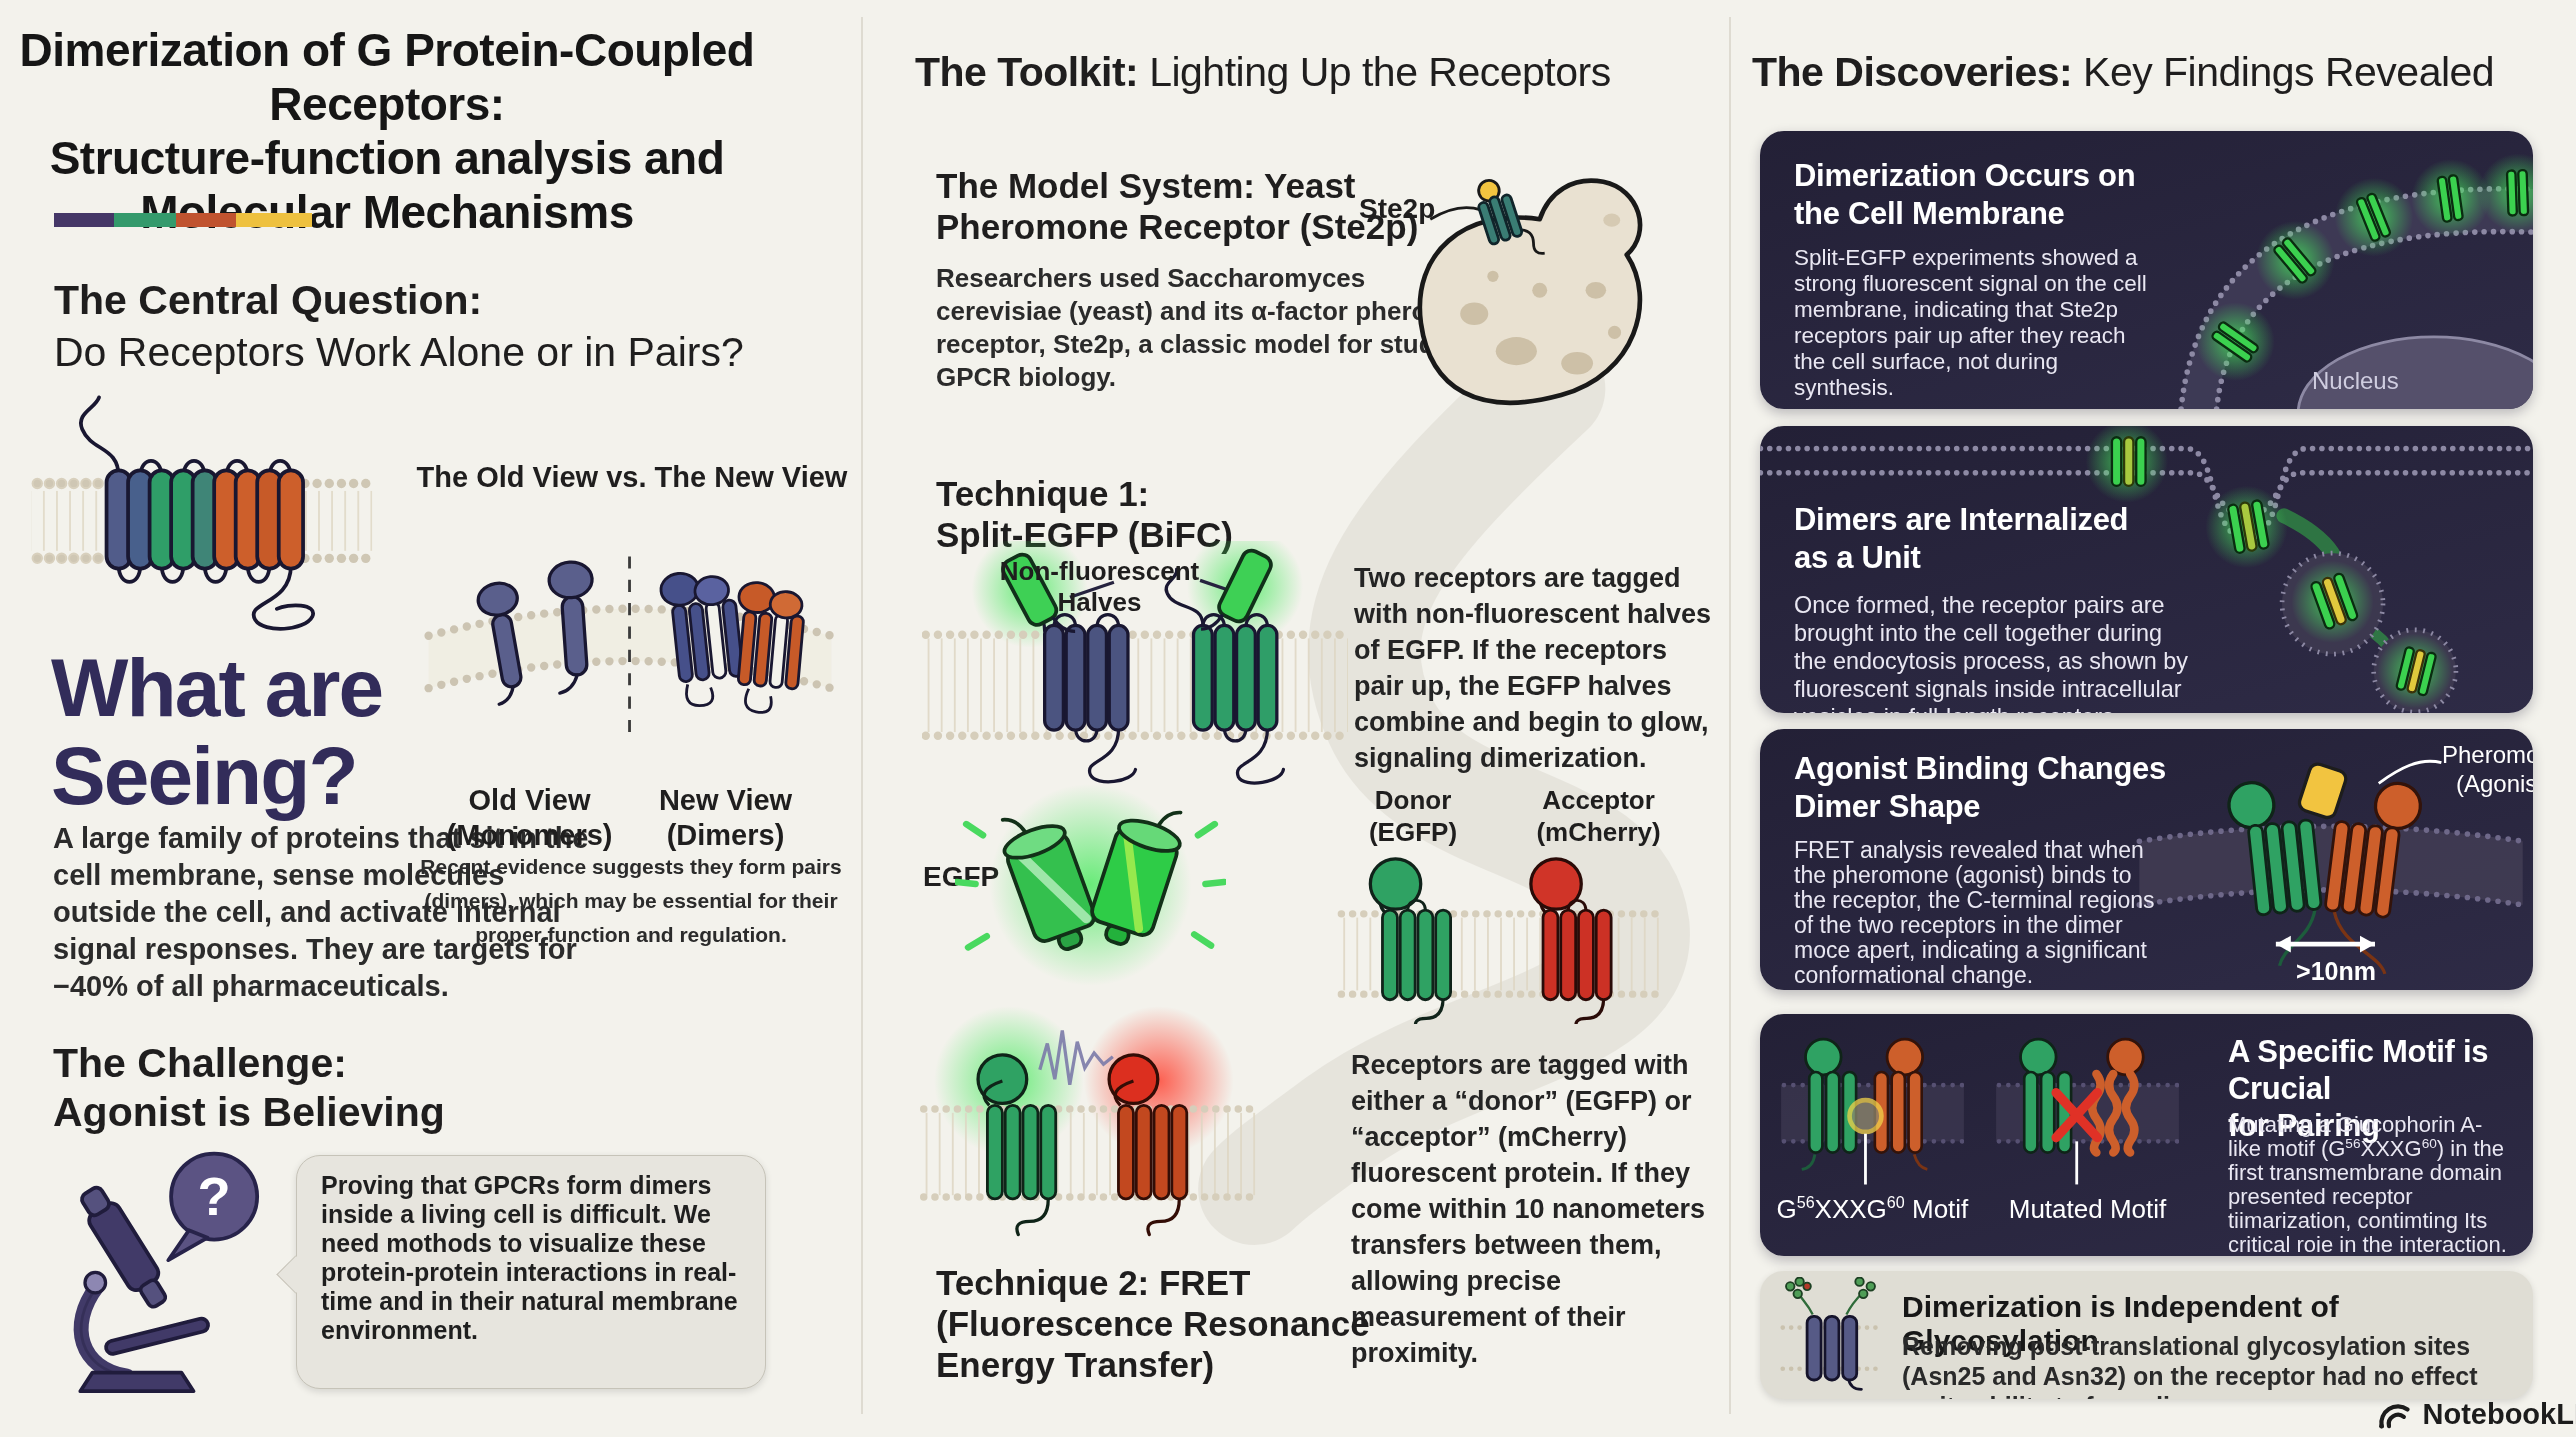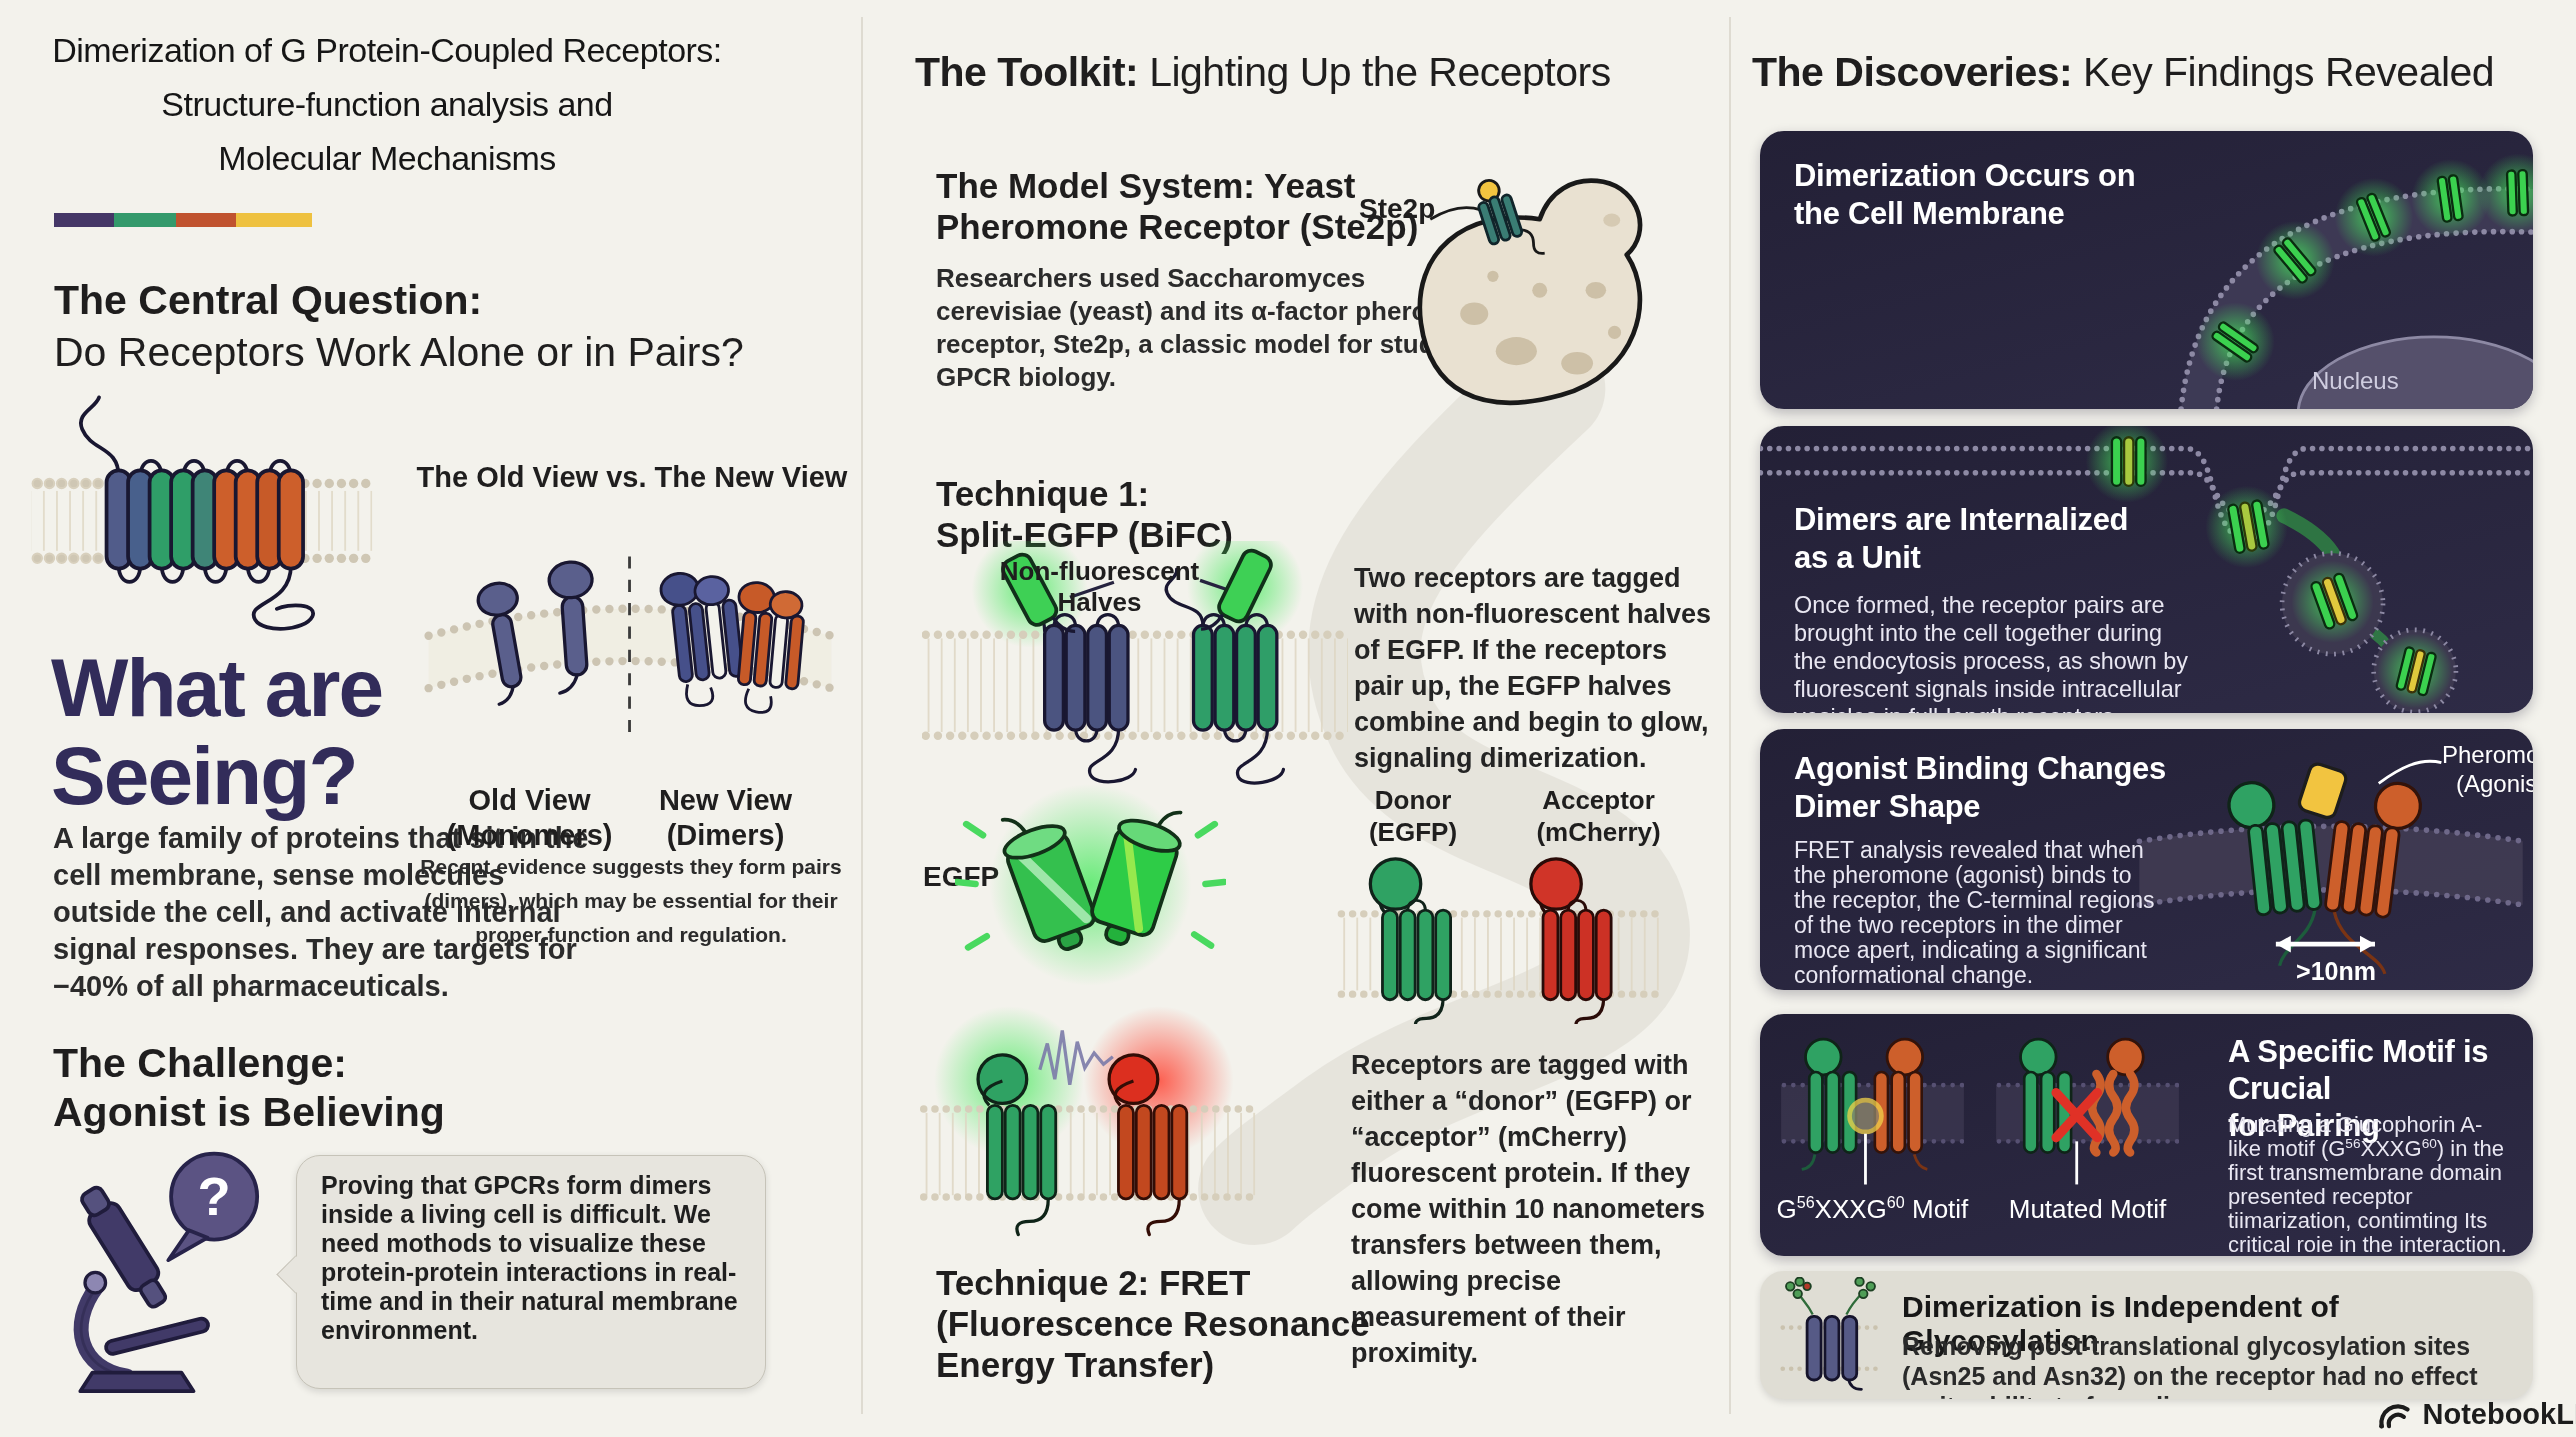--- a/index.html
+++ b/index.html
@@ -46,21 +46,21 @@
     </defs>
   </svg>
 
   <svg class="ribbon" width="2576" height="1438" viewBox="0 0 2752 1536">
     <path d="M1655,415 C1500,560 1420,650 1475,770 C1530,890 1730,870 1745,990 C1755,1095 1560,1105 1430,1200 C1390,1230 1360,1250 1340,1270" fill="none" stroke="#e4e2da" stroke-width="120" stroke-linecap="round" opacity=".9"></path>
   </svg>
 
   <div class="divider" style="left:861px"></div>
   <div class="divider" style="left:1729px"></div>
 
-  <div class="abs ctr z1" style="left:0;top:22.5px;width:774px;font-size:34px;font-weight:400;line-height:54px;letter-spacing:-0.5px;color:#161616">
+  <div class="abs ctr z1" style="left:0;top:22.5px;width:774px;font-size:46px;font-weight:700;line-height:54px;letter-spacing:-0.5px;color:#161616">
     <div>Dimerization of G Protein-Coupled Receptors:</div>
     <div>Structure-function analysis and</div>
     <div>Molecular Mechanisms</div>
   </div>
 
   <div class="abs z1" style="left:54px;top:213px;white-space:nowrap">
     <span class="accent-seg" style="width:60px;background:#453767"></span><span class="accent-seg" style="width:62px;background:#349a6c"></span><span class="accent-seg" style="width:60px;background:#c0532f"></span><span class="accent-seg" style="width:76px;background:#eec13f"></span>
   </div>
 
   <div class="abs b z1" style="left:54px;top:277px;font-size:41px">The Central Question:</div>
@@ -464,20 +464,21 @@
             <rect x="-11" y="-24" width="9" height="48" rx="4" fill="#3bd14f" stroke="#0a2c10" stroke-width="2.5"></rect>
             <rect x="1" y="-24" width="9" height="48" rx="4" fill="#3bd14f" stroke="#0a2c10" stroke-width="2.5"></rect>
           </g>
       </g>
       <ellipse cx="300" cy="302" rx="145" ry="82" fill="#55506b" stroke="#8d89a4" stroke-width="3"></ellipse>
     </svg>
     <div class="card-title" style="left:34px;top:26px">
       <div>Dimerization Occurs on</div>
       <div>the Cell Membrane</div>
     </div>
+    <div class="card-body" style="left:34px;top:114px;width:354px;font-size:22.5px;line-height:26px">Split-EGFP experiments showed a strong fluorescent signal on the cell membrane, indicating that Ste2p receptors pair up after they reach the cell surface, not during synthesis.</div>
     <div class="abs" style="left:552px;top:236px;font-size:24px;color:#cfcde0">Nucleus</div>
   </div>
 
   <div class="card z1" style="top:426px;height:287px">
     <svg style="position:absolute;left:0;top:0" width="773" height="287" viewBox="0 0 826 307">
       <g fill="none" stroke="#8d89a4" stroke-width="6" stroke-linecap="round" stroke-dasharray="0 10">
         <path d="M0,24 H455 C492,24 478,120 520,120 C562,120 548,24 585,24 H826"></path>
         <path d="M0,50 H462 C488,50 486,96 520,96 C554,96 552,50 578,50 H826"></path>
       </g>
       <path d="M560,96 C610,120 628,150 616,176" fill="none" stroke="#35d44a" stroke-width="16" stroke-linecap="round" opacity=".45"></path>

